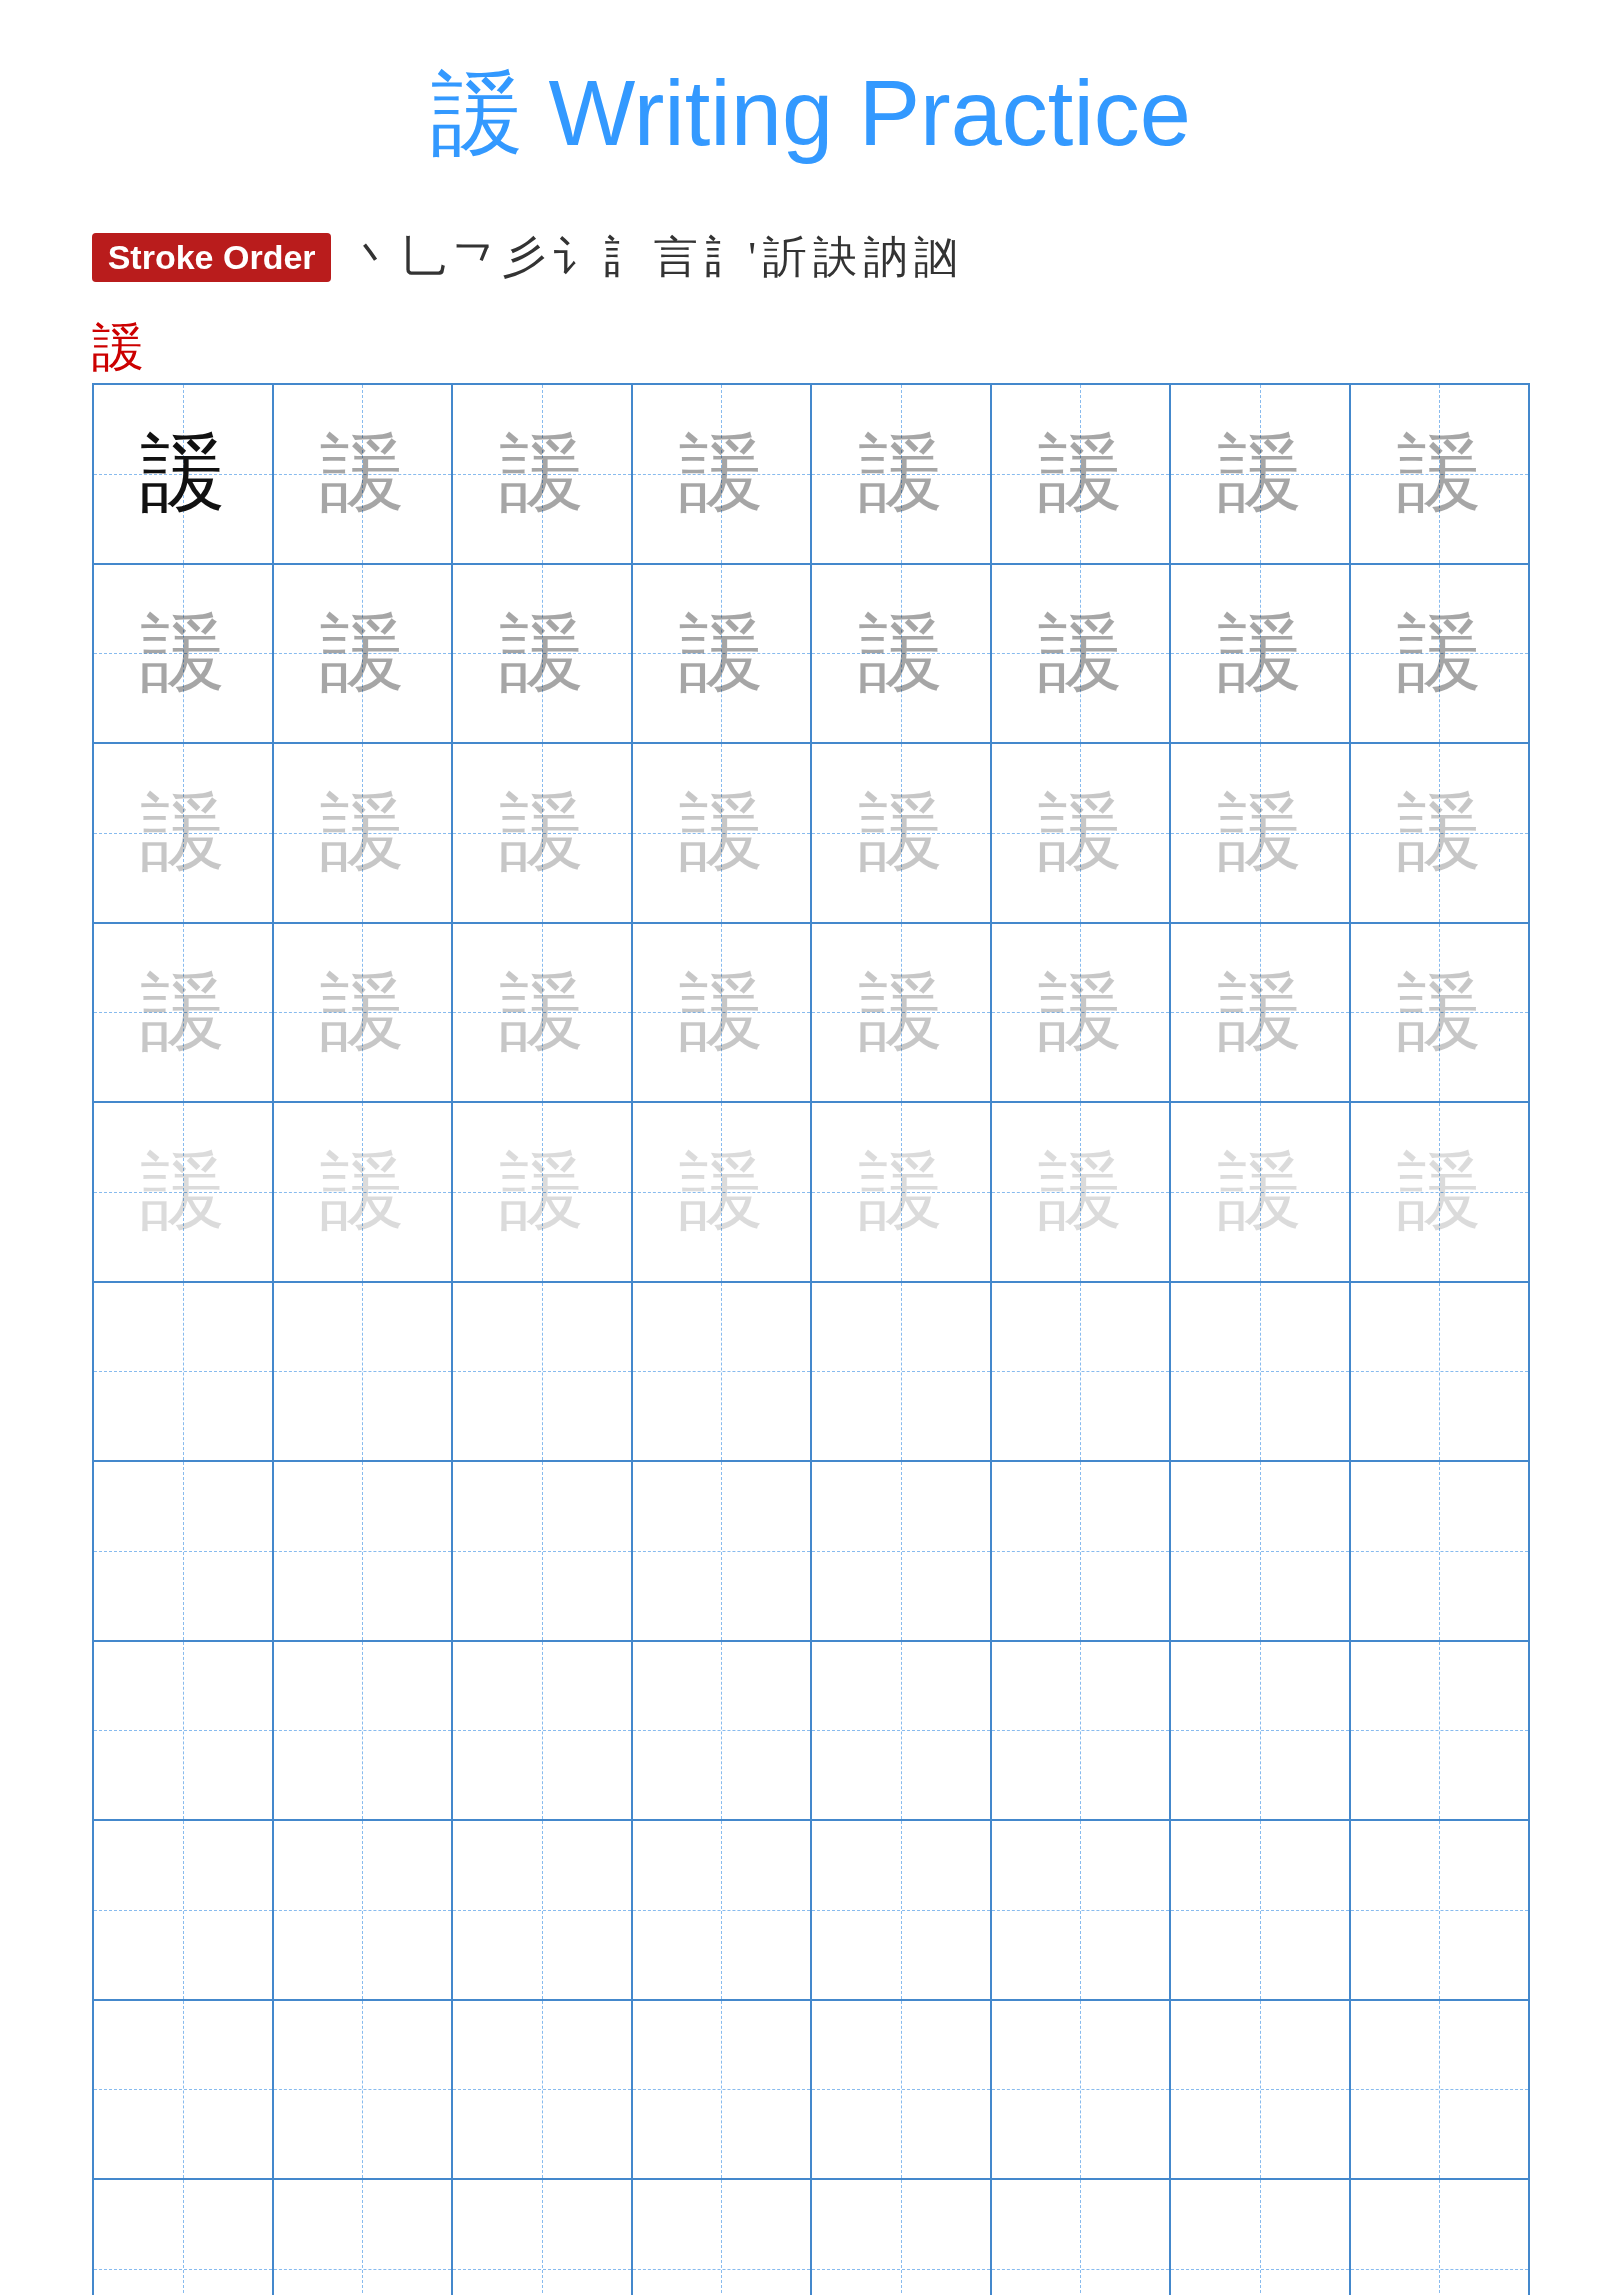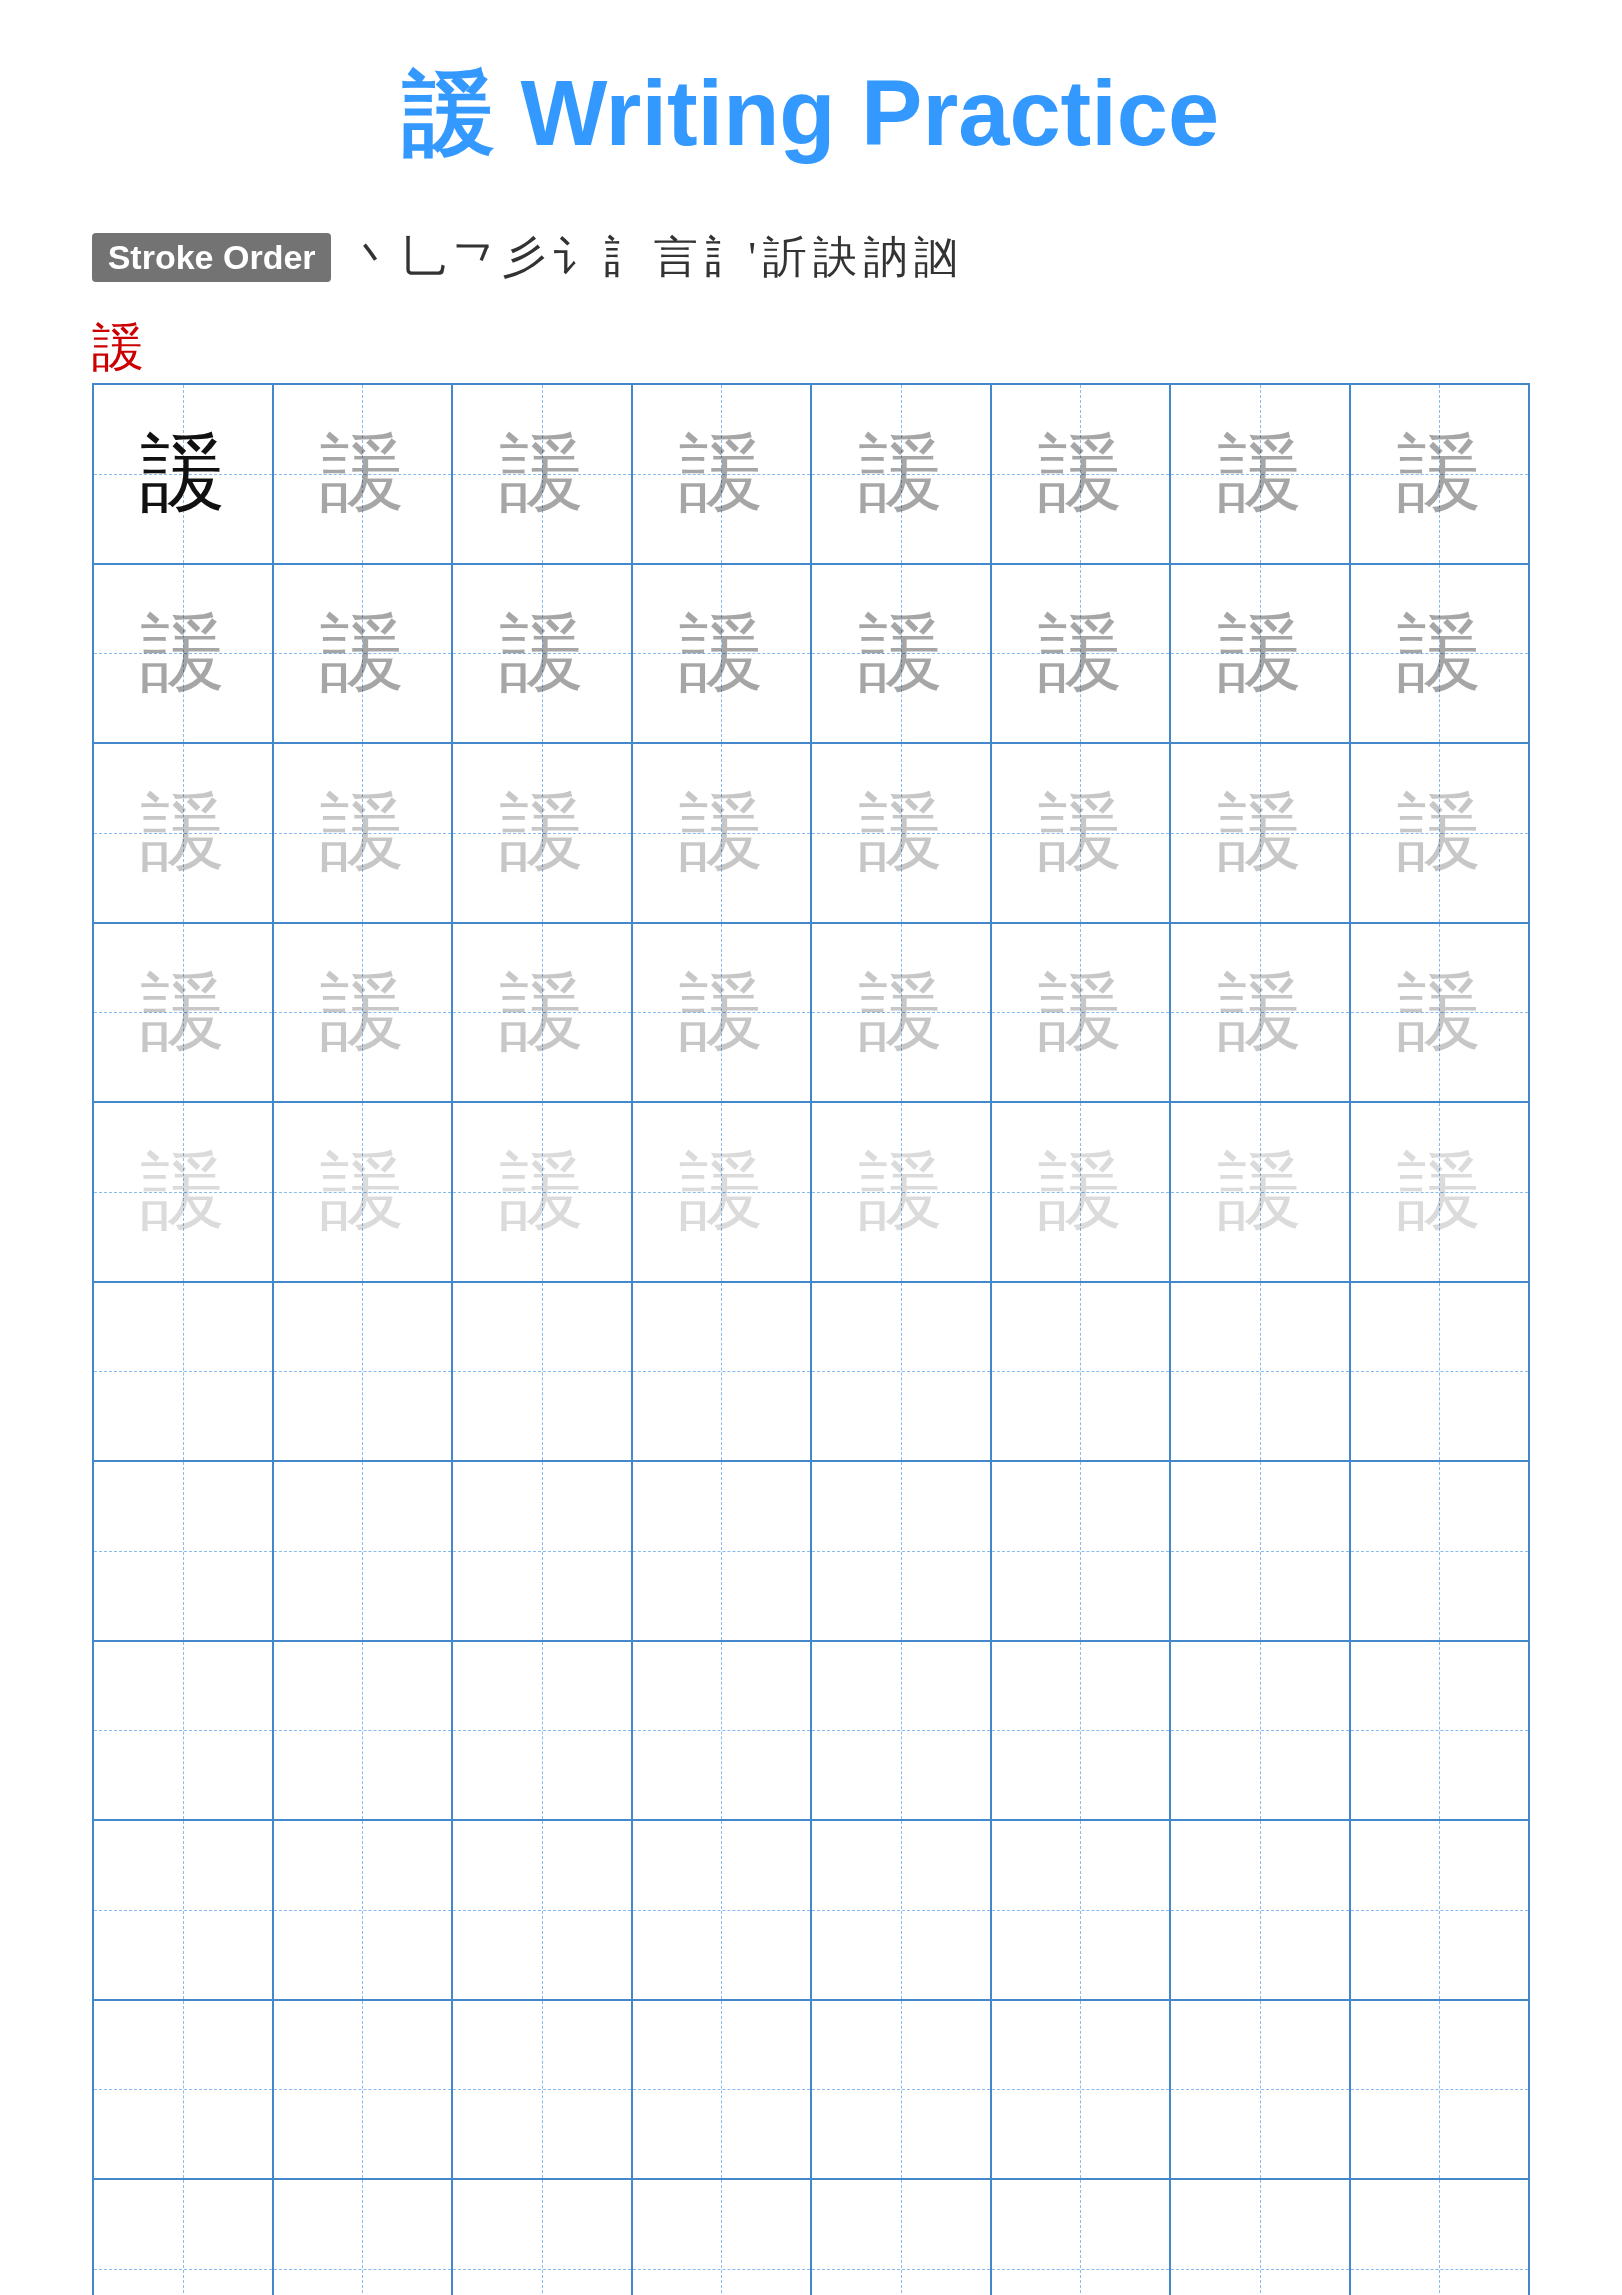--- a/index.html
+++ b/index.html
@@ -15,35 +15,35 @@
       width: 1622px;
       min-height: 2295px;
       background: #fff;
       padding: 52px 92px;
       position: relative;
     }
 
     .title {
       text-align: center;
       font-size: 92px;
-      font-weight: bold;
+      font-weight: normal;
       color: #3399ff;
       margin-bottom: 52px;
       font-family: Arial, sans-serif;
     }
 
     .stroke-order-section {
       display: flex;
       align-items: flex-start;
       margin-bottom: 26px;
       flex-wrap: wrap;
     }
 
     .stroke-order-label {
-      background: #737373;
+      background: #b91c1c;
       color: #fff;
       font-size: 34px;
       font-weight: bold;
       padding: 5.2px 15.7px;
       border-radius: 3.9px;
       margin-right: 19.6px;
       font-family: Arial, sans-serif;
       white-space: nowrap;
       align-self: center;
     }

